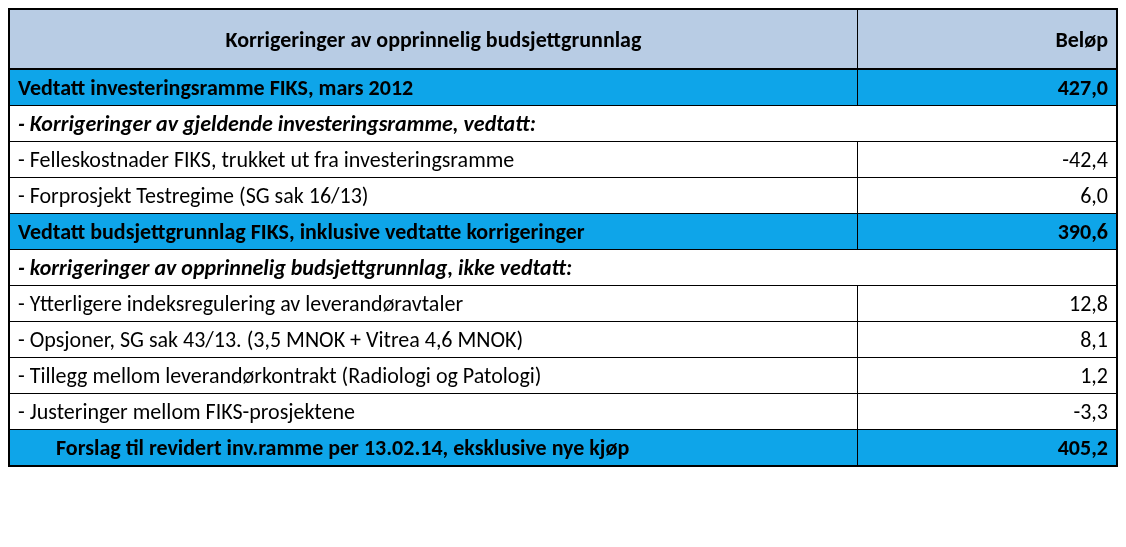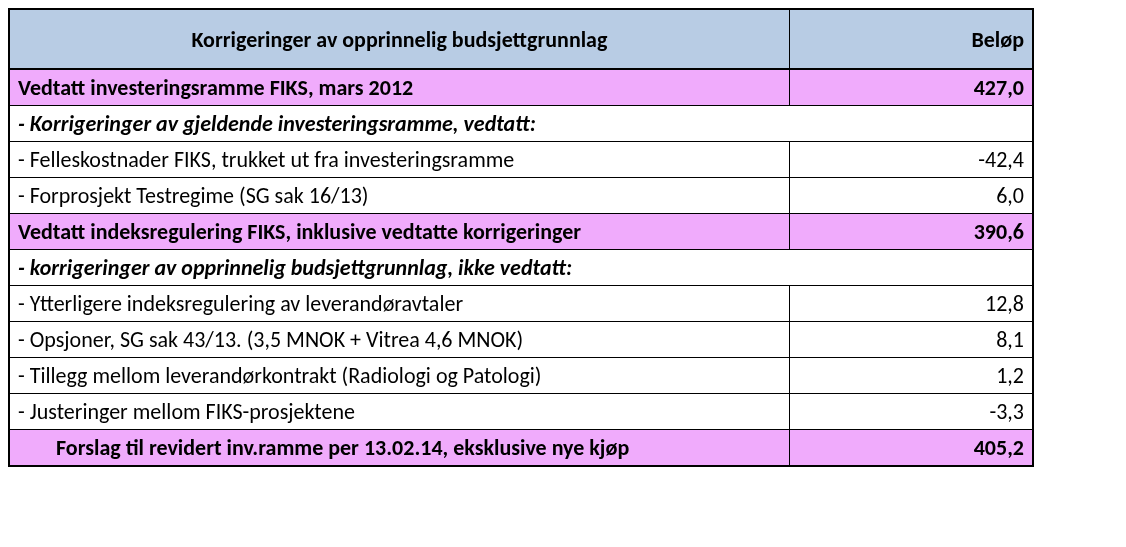--- a/index.html
+++ b/index.html
@@ -7,21 +7,21 @@
       margin: 0;
       padding: 0;
     }
     body {
       font-family: Calibri, Arial, sans-serif;
       background: #ffffff;
       padding: 8px;
     }
     table {
       border-collapse: collapse;
-      width: 1026px;
+      width: 1110px;
       border: 2px solid #f97316;
     }
     th, td {
       border: 1px solid #000000;
       padding: 4px 8px;
       font-size: 22px;
       vertical-align: middle;
     }
     th {
       background-color: #b8cce4;
@@ -39,21 +39,21 @@
       padding-left: 16px;
     }
     .col-label {
       width: 850px;
     }
     .col-value {
       width: 260px;
       text-align: right;
     }
     .row-total {
-      background-color: #f0abfc;
+      background-color: #0ea5e9;
       font-weight: bold;
       margin-left: 40px;
     }
     .row-subheader {
       font-weight: bold;
       font-style: italic;
     }
     .row-item {
       font-weight: normal;
     }
@@ -91,21 +91,21 @@
       </tr>
       <tr class="row-item">
         <td class="col-label"> - Felleskostnader FIKS, trukket ut fra investeringsramme</td>
         <td class="col-value value-cell">-42,4</td>
       </tr>
       <tr class="row-item">
         <td class="col-label"> - Forprosjekt Testregime (SG sak 16/13)</td>
         <td class="col-value value-cell">6,0</td>
       </tr>
       <tr class="row-total">
-        <td class="col-label">Vedtatt indeksregulering FIKS, inklusive vedtatte korrigeringer</td>
+        <td class="col-label">Vedtatt budsjettgrunnlag FIKS, inklusive vedtatte korrigeringer</td>
         <td class="col-value value-cell">390,6</td>
       </tr>
       <tr class="row-subheader">
         <td colspan="2"> - korrigeringer av opprinnelig budsjettgrunnlag, ikke vedtatt:</td>
       </tr>
       <tr class="row-item">
         <td class="col-label"> - Ytterligere indeksregulering av leverandøravtaler</td>
         <td class="col-value value-cell">12,8</td>
       </tr>
       <tr class="row-item">

